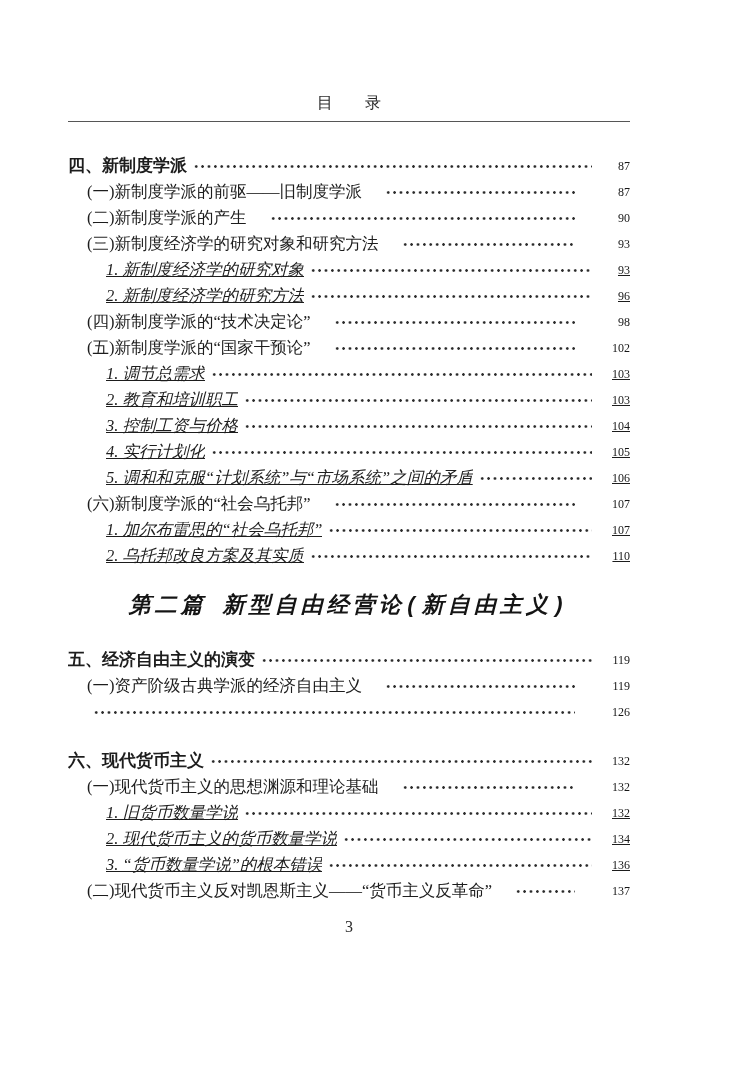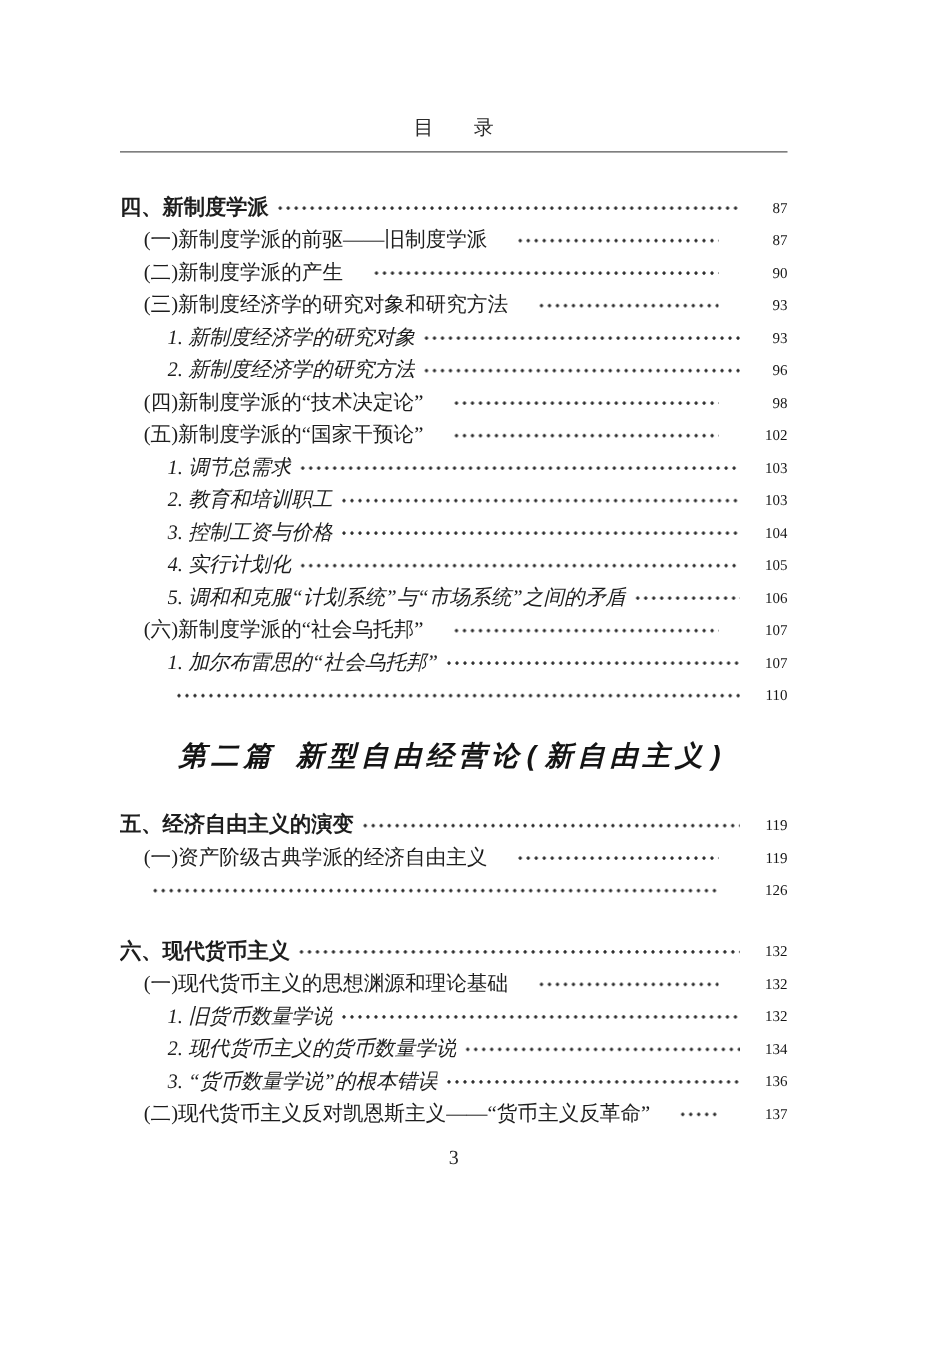--- a/index.html
+++ b/index.html
@@ -3,21 +3,21 @@
 <meta charset="utf-8">
 <style>
   html, body { margin: 0; padding: 0; background: #ffffff; }
   .page {
     position: relative;
     width: 750px;
     height: 1085px;
     margin: 0 auto;
     background: #ffffff;
     box-sizing: border-box;
-    padding: 94px 120px 0 96px;
+    padding: 94px 120px 0 68px;
     font-family: "Liberation Serif", "DejaVu Serif", serif;
     color: #1d1d1d;
     overflow: hidden;
   }
   .header-title {
     text-align: center;
     font-size: 16px;
     color: #2a2a2a;
     line-height: 18px;
   }
@@ -35,21 +35,21 @@
     overflow: hidden;
     font-size: 16.5px;
   }
   .row.gap { margin-top: 23px; }
   .lvl1 {
     font-family: "Liberation Sans", "DejaVu Sans", sans-serif;
     font-weight: 700;
     font-size: 17px;
   }
   .lvl2 { padding-left: 19px; gap: 17px; }
-  .lvl3 { padding-left: 38px; font-style: italic; }
+  .lvl3 { padding-left: 38px; font-style: italic; text-decoration: underline; }
   .title { flex: 0 1 auto; overflow: hidden; }
   .dots {
     flex: 1 1 auto;
     min-width: 9px;
     align-self: center;
     height: 9px;
     margin: 0 5px 0 6px;
     background-image: radial-gradient(circle, #2b2b2b 1.05px, rgba(0,0,0,0) 1.55px);
     background-size: 6.4px 9px;
     background-position: left center;
@@ -164,20 +164,21 @@
         <span class="title">(六)新制度学派的“社会乌托邦”</span>
         <span class="dots"></span>
         <span class="pg">107</span>
       </div>
       <div class="row lvl3">
         <span class="title">1. 加尔布雷思的“社会乌托邦”</span>
         <span class="dots"></span>
         <span class="pg">107</span>
       </div>
       <div class="row lvl3">
+        <span class="title">2. 乌托邦改良方案及其实质</span>
         <span class="dots"></span>
         <span class="pg">110</span>
       </div>
       <div class="part"><span class="part-label">第二篇</span><span class="part-title">新型自由经营论(新自由主义)</span></div>
       <div class="row lvl1">
         <span class="title">五、经济自由主义的演变</span>
         <span class="dots"></span>
         <span class="pg">119</span>
       </div>
       <div class="row lvl2">

